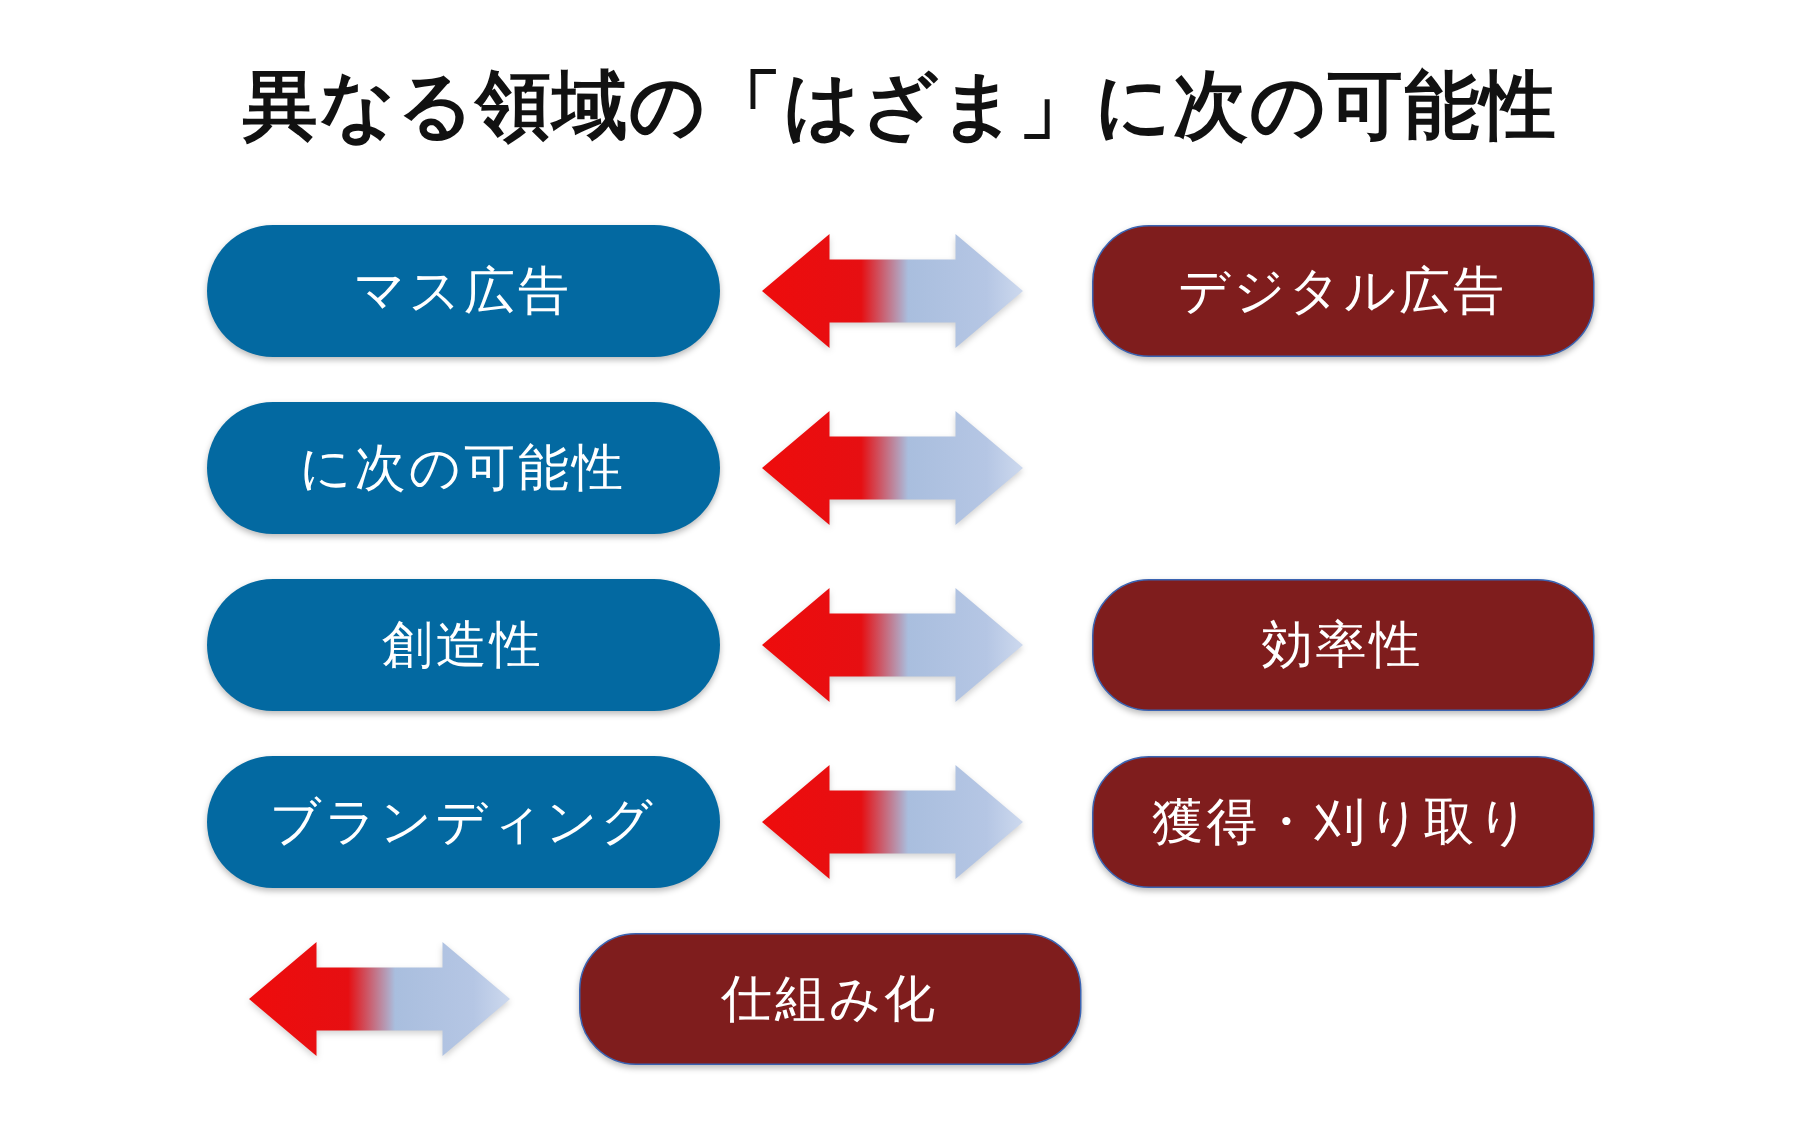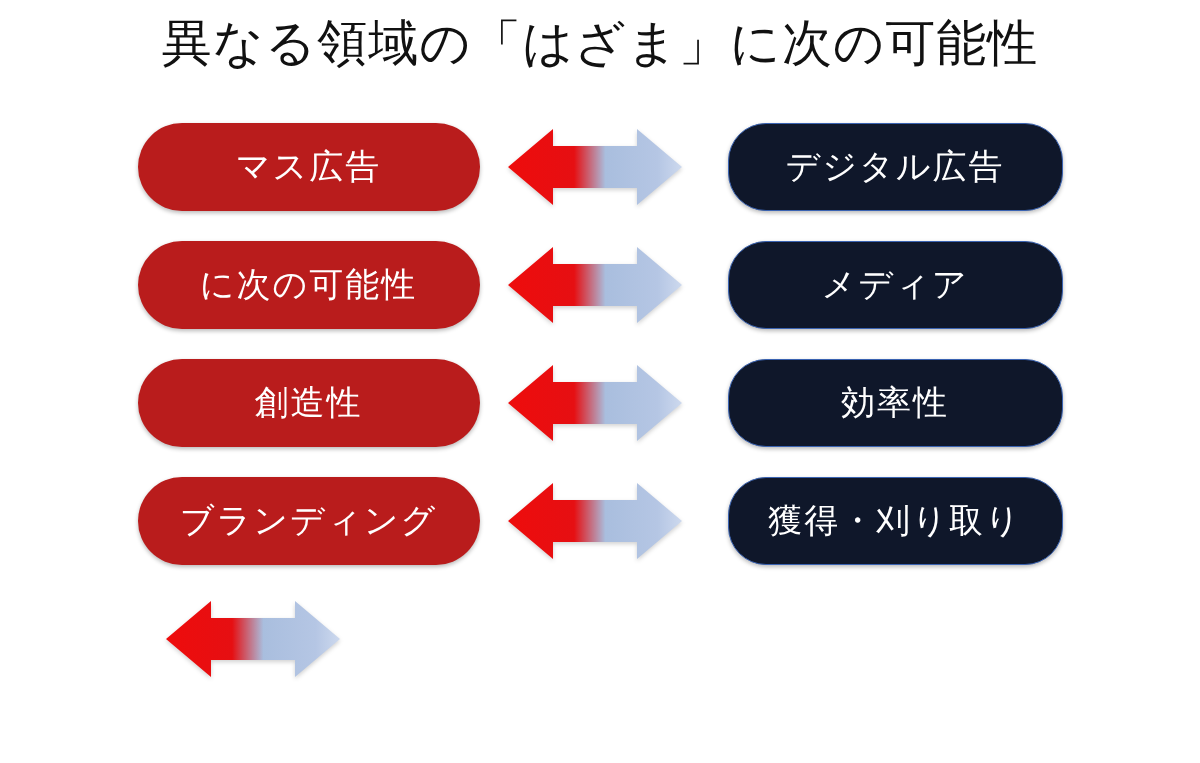--- a/index.html
+++ b/index.html
@@ -9,25 +9,25 @@
     font-family: "Liberation Sans", "DejaVu Sans", sans-serif;
   }
   .canvas {
     position: relative;
     width: 1200px;
     height: 763px;
     background: #ffffff;
     overflow: hidden;
   }
   .title {
-    padding-top: 13px;
+    padding-top: 40px;
     text-align: center;
     font-size: 50px;
     line-height: 1.2;
-    font-weight: normal;
+    font-weight: bold;
     color: #111111;
     letter-spacing: 1px;
   }
   .rows {
     width: 925px;
     margin: 50px auto 0 auto;
   }
   .row {
     display: flex;
     align-items: center;
@@ -40,27 +40,27 @@
     align-items: center;
     justify-content: center;
     color: #ffffff;
     font-size: 34px;
     letter-spacing: 2px;
     box-sizing: border-box;
     box-shadow: 0 2px 4px rgba(0,0,0,0.28);
   }
   .pill.red {
     width: 342px;
-    background: #b91c1c;
+    background: #0369a1;
     border-radius: 44px;
     font-family: Liberation Mono, monospace;
   }
   .pill.blue {
     width: 335px;
-    background: #0f172a;
+    background: #7f1d1d;
     border-radius: 38px;
     border: 1px solid #3a63b2;
   }
   .arrow-wrap {
     width: 248px;
     box-sizing: border-box;
     padding-left: 28px;
     display: flex;
     align-items: center;
   }
@@ -105,23 +105,20 @@
 
     <div class="row">
       <div class="pill red">
         <span>に次の可能性</span>
       </div>
       <div class="arrow-wrap">
         <svg width="174" height="76" viewBox="0 0 174 76">
           <polygon points="0,38 45,0 45,17 129,17 129,0 174,38 129,76 129,59 45,59 45,76" fill="url(#arrowGrad)"></polygon>
         </svg>
       </div>
-      <div class="pill blue">
-        <span>メディア</span>
-      </div>
     </div>
 
     <div class="row">
       <div class="pill red">
         <span>創造性</span>
       </div>
       <div class="arrow-wrap">
         <svg width="174" height="76" viewBox="0 0 174 76">
           <polygon points="0,38 45,0 45,17 129,17 129,0 174,38 129,76 129,59 45,59 45,76" fill="url(#arrowGrad)"></polygon>
         </svg>
@@ -144,16 +141,19 @@
         <span>獲得・刈り取り</span>
       </div>
     </div>
 
     <div class="row">
       <div class="arrow-wrap">
         <svg width="174" height="76" viewBox="0 0 174 76">
           <polygon points="0,38 45,0 45,17 129,17 129,0 174,38 129,76 129,59 45,59 45,76" fill="url(#arrowGrad)"></polygon>
         </svg>
       </div>
+      <div class="pill blue">
+        <span>仕組み化</span>
+      </div>
     </div>
 
   </div>
 </div>
 
 </body></html>

